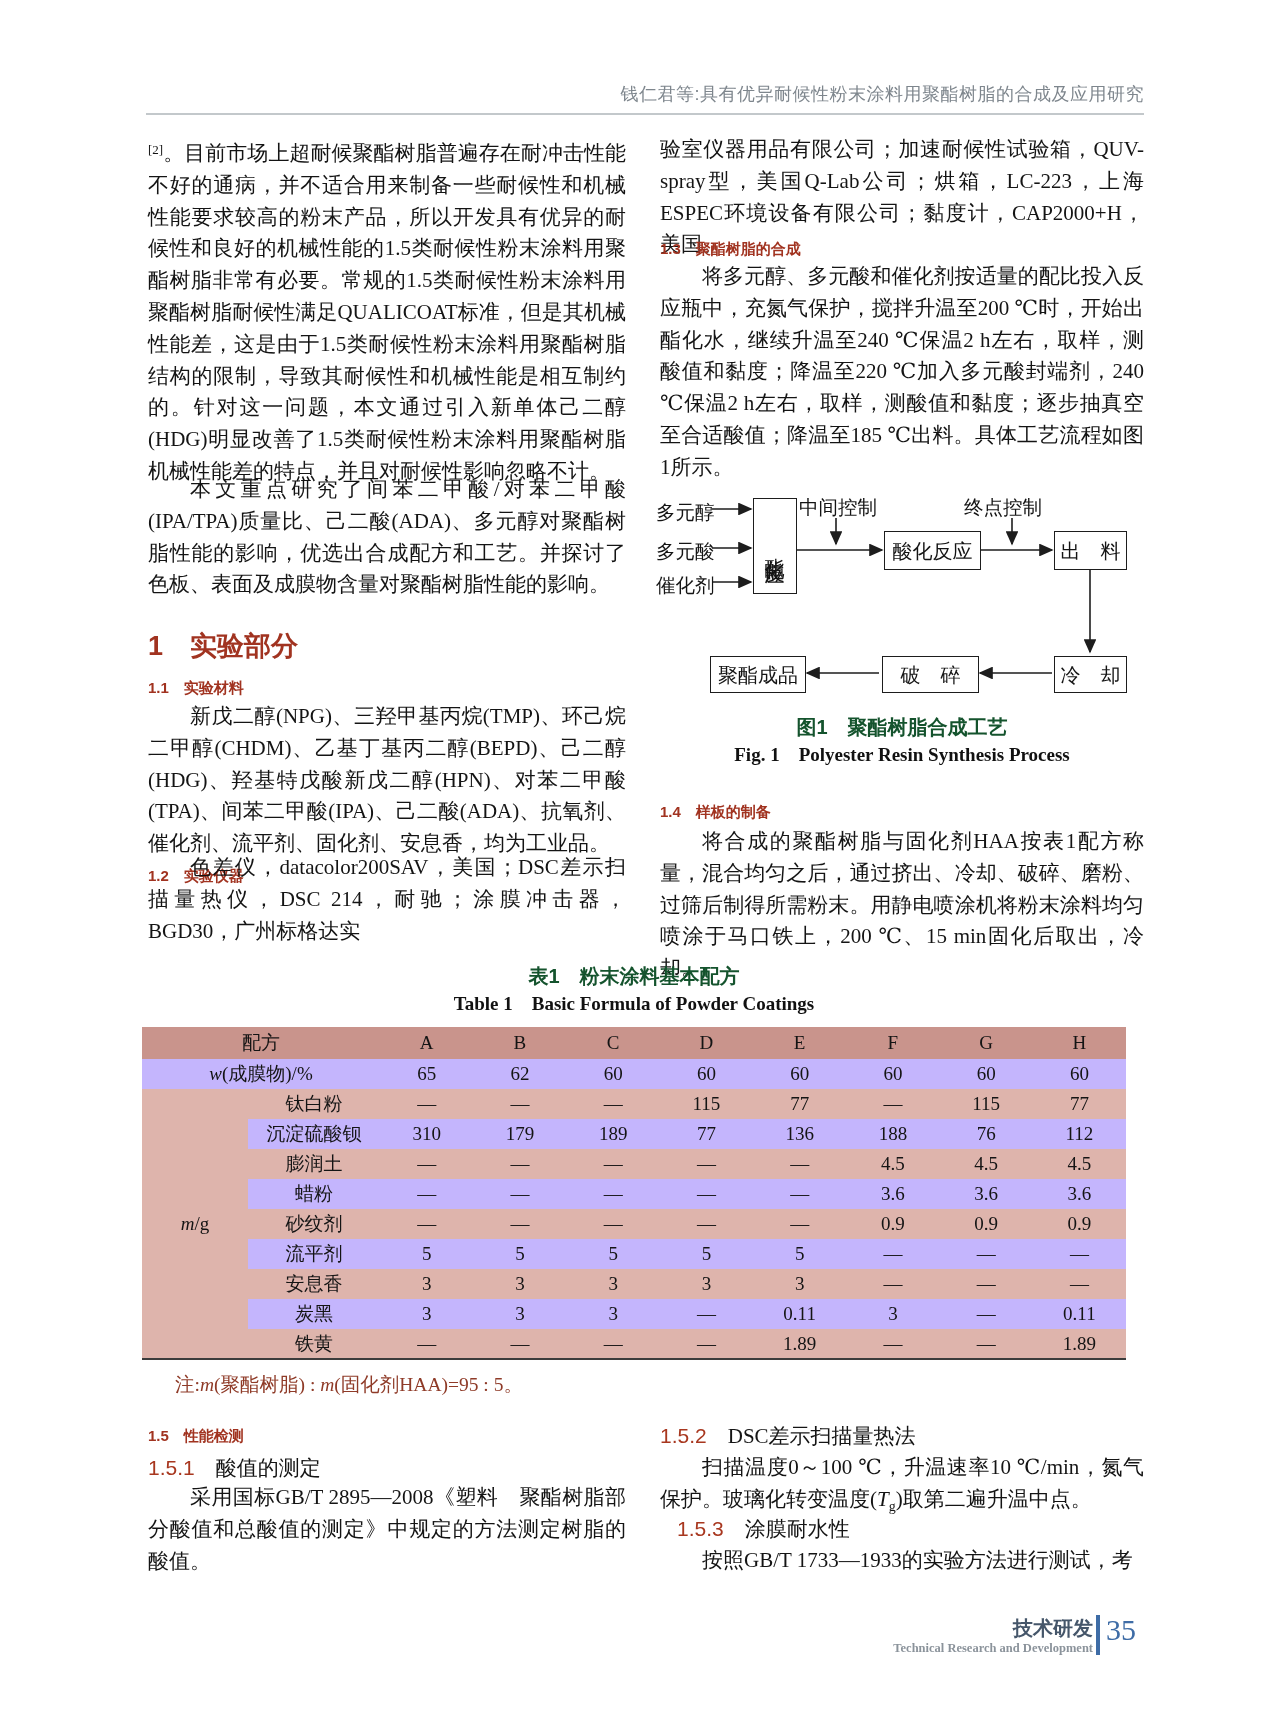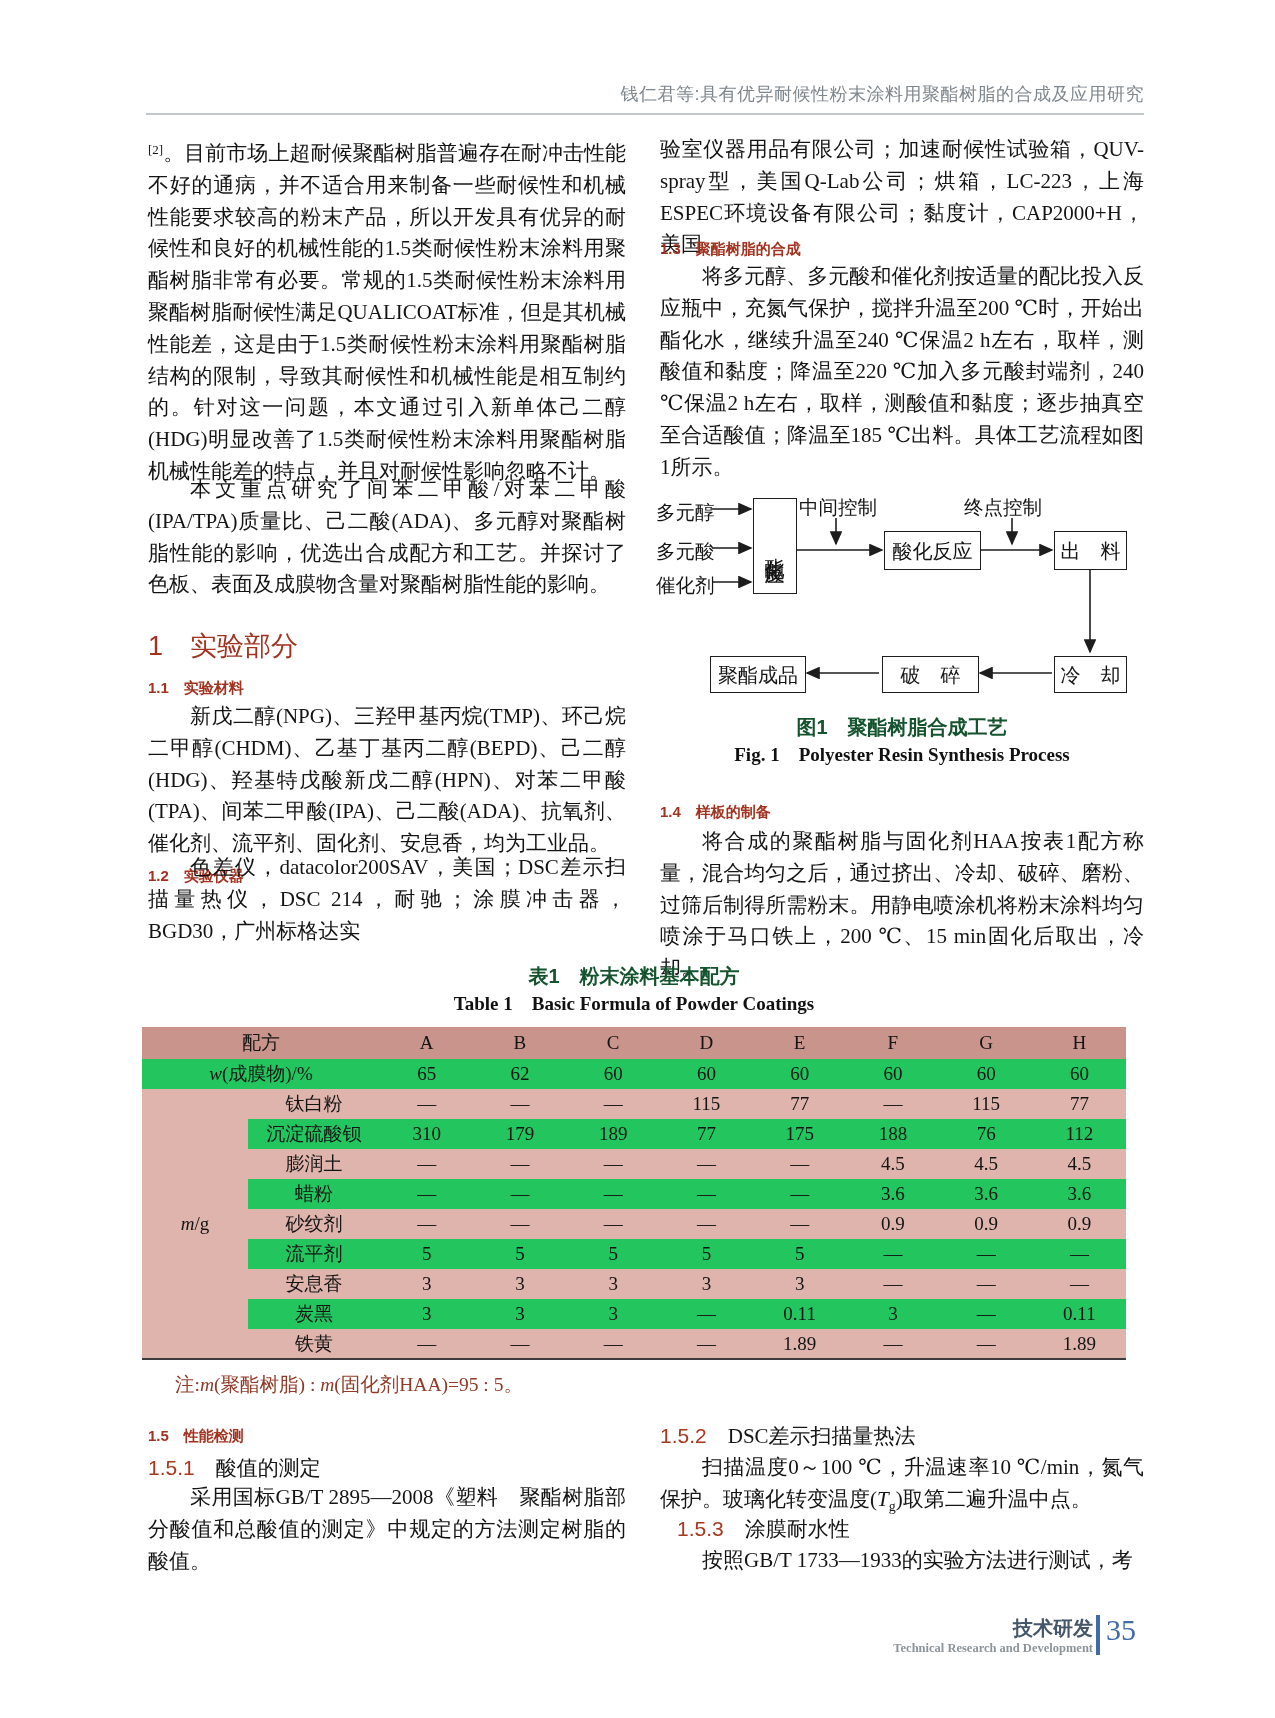--- a/index.html
+++ b/index.html
@@ -15,21 +15,21 @@
     font-size:18px;color:#7e868d;letter-spacing:0.5px;
   }
   .hdr-rule{top:113px;left:146px;width:998px;height:2px;background:#c3c8cb;}
   
   .col{width:478px;font-size:21px;line-height:31.8px;text-align:justify;}
   .colR{width:484px;}
   .para{text-indent:2em;}
   .para-noindent{text-indent:0;}
   sup.ref{font-size:13px;vertical-align:6px;}
   .h1{
-    font-family:"Liberation Sans","DejaVu Sans",sans-serif;font-weight:normal;
+    font-family:"Liberation Sans","DejaVu Sans",sans-serif;font-weight:bold;
     font-size:27px;color:#a13320;line-height:30px;
   }
   .h2{
     font-family:"Liberation Sans","DejaVu Sans",sans-serif;font-weight:bold;
     font-size:15px;color:#a13320;line-height:24px;
   }
   .h3{font-size:21px;line-height:24px;color:#141414;}
   .h3 .num{font-family:"Liberation Sans","DejaVu Sans",sans-serif;color:#a8371f;}
   
   .fig{left:656px;top:488px;width:484px;height:208px;}
@@ -48,21 +48,21 @@
   .figcap-en,.tabcap-en{
     font-family:"Liberation Serif","DejaVu Serif",serif;font-weight:bold;
     font-size:19px;text-align:center;color:#111;
   }
   
   table.t1{border-collapse:collapse;table-layout:fixed;width:984px;
     font-size:19px;border-bottom:2px solid #3c3c3c;}
   table.t1 td{padding:0;vertical-align:middle;text-align:center;line-height:20px;}
   tr.rowhead{background:#c9948c;height:32px;}
   tr.rpink{background:#deb4ac;height:30px;}
-  tr.rwhite{background:#22c55e;height:30px;}
+  tr.rwhite{background:#c4b5fd;height:30px;}
   td.cellL{text-align:left;padding-left:20px;}
   td.cellLab{text-align:left;padding-left:20px;}
   td.unit{background:#deb4ac;text-align:left;padding-left:16px;}
   .it{font-style:italic;}
   .note{font-size:19.5px;color:#8f3b28;}
   
   .ft-zh{font-family:"Liberation Sans","DejaVu Sans",sans-serif;font-weight:bold;
     font-size:20px;color:#45566a;}
   .ft-en{font-family:"Liberation Serif","DejaVu Serif",serif;font-weight:bold;
     font-size:12.5px;color:#8b939b;}
@@ -185,21 +185,21 @@
     <td>—</td>
     <td>115</td>
     <td>77</td>
   </tr>
   <tr class="rwhite">
     <td class="cellLab">沉淀硫酸钡</td>
     <td>310</td>
     <td>179</td>
     <td>189</td>
     <td>77</td>
-    <td>175</td>
+    <td>136</td>
     <td>188</td>
     <td>76</td>
     <td>112</td>
   </tr>
   <tr class="rpink">
     <td class="cellLab">膨润土</td>
     <td>—</td>
     <td>—</td>
     <td>—</td>
     <td>—</td>

